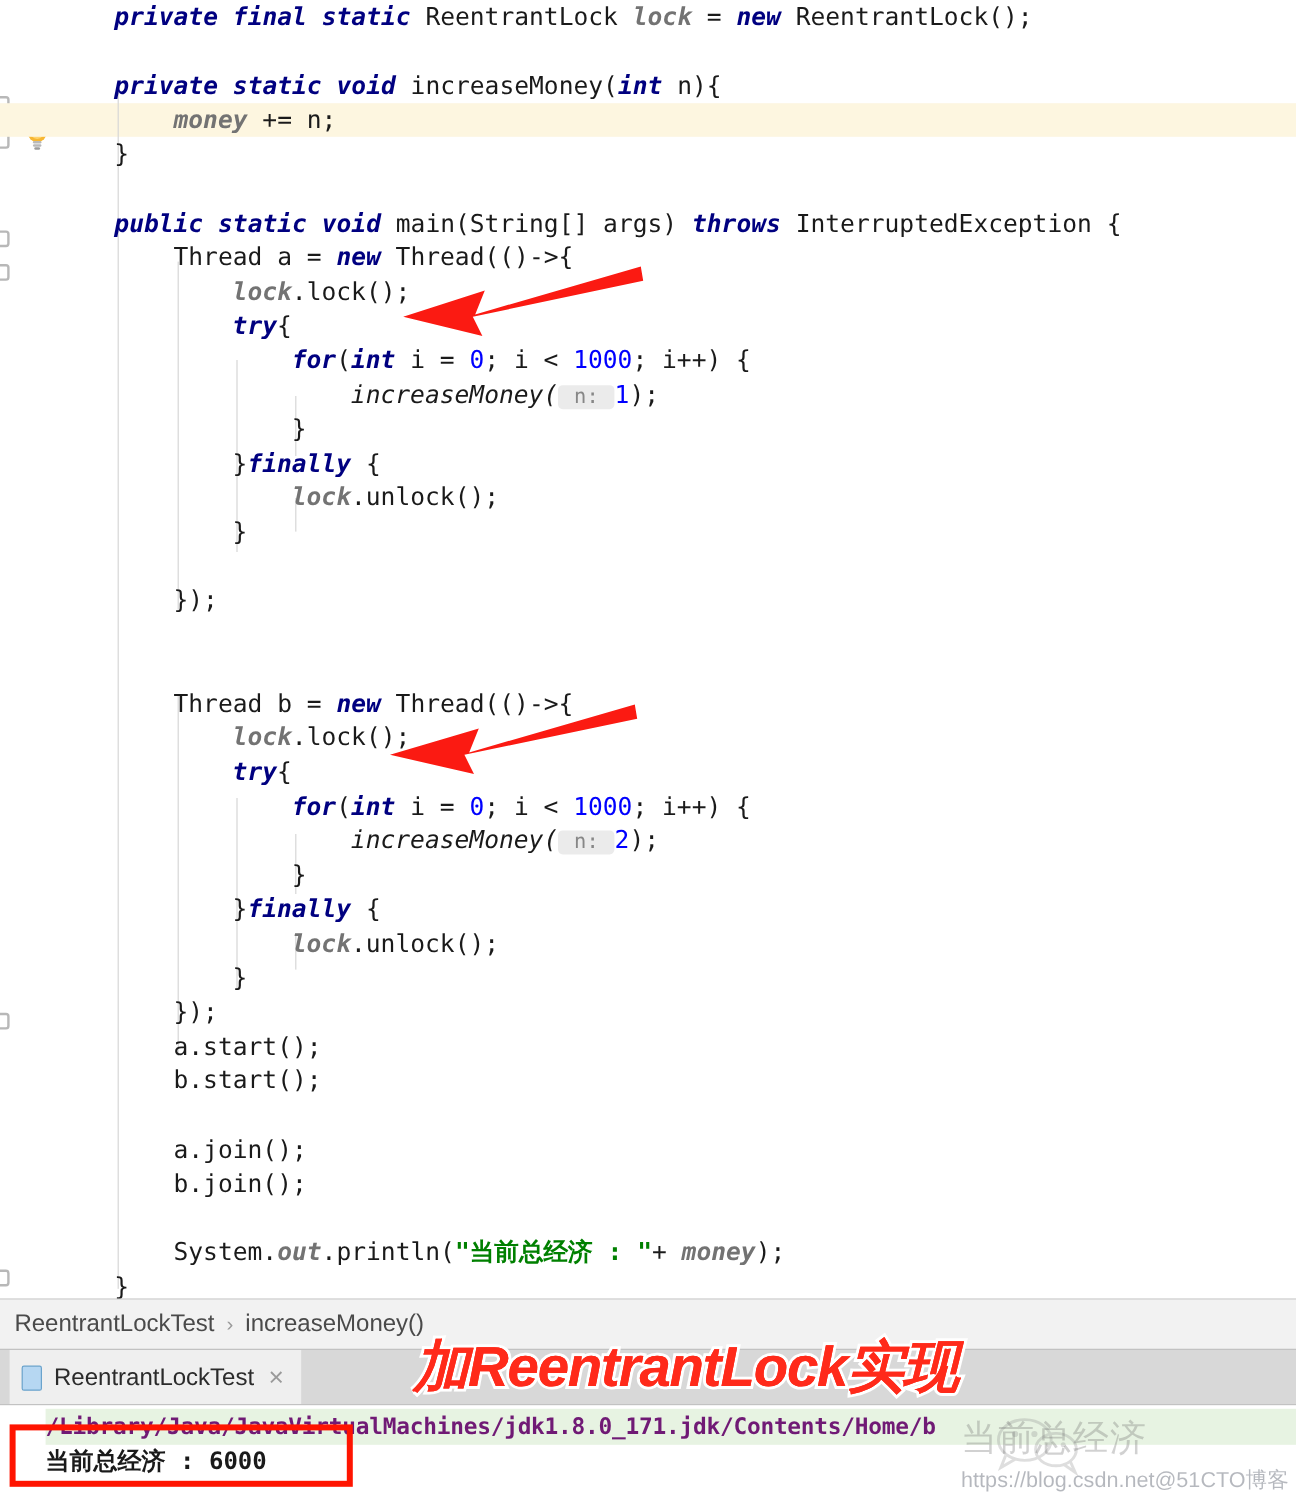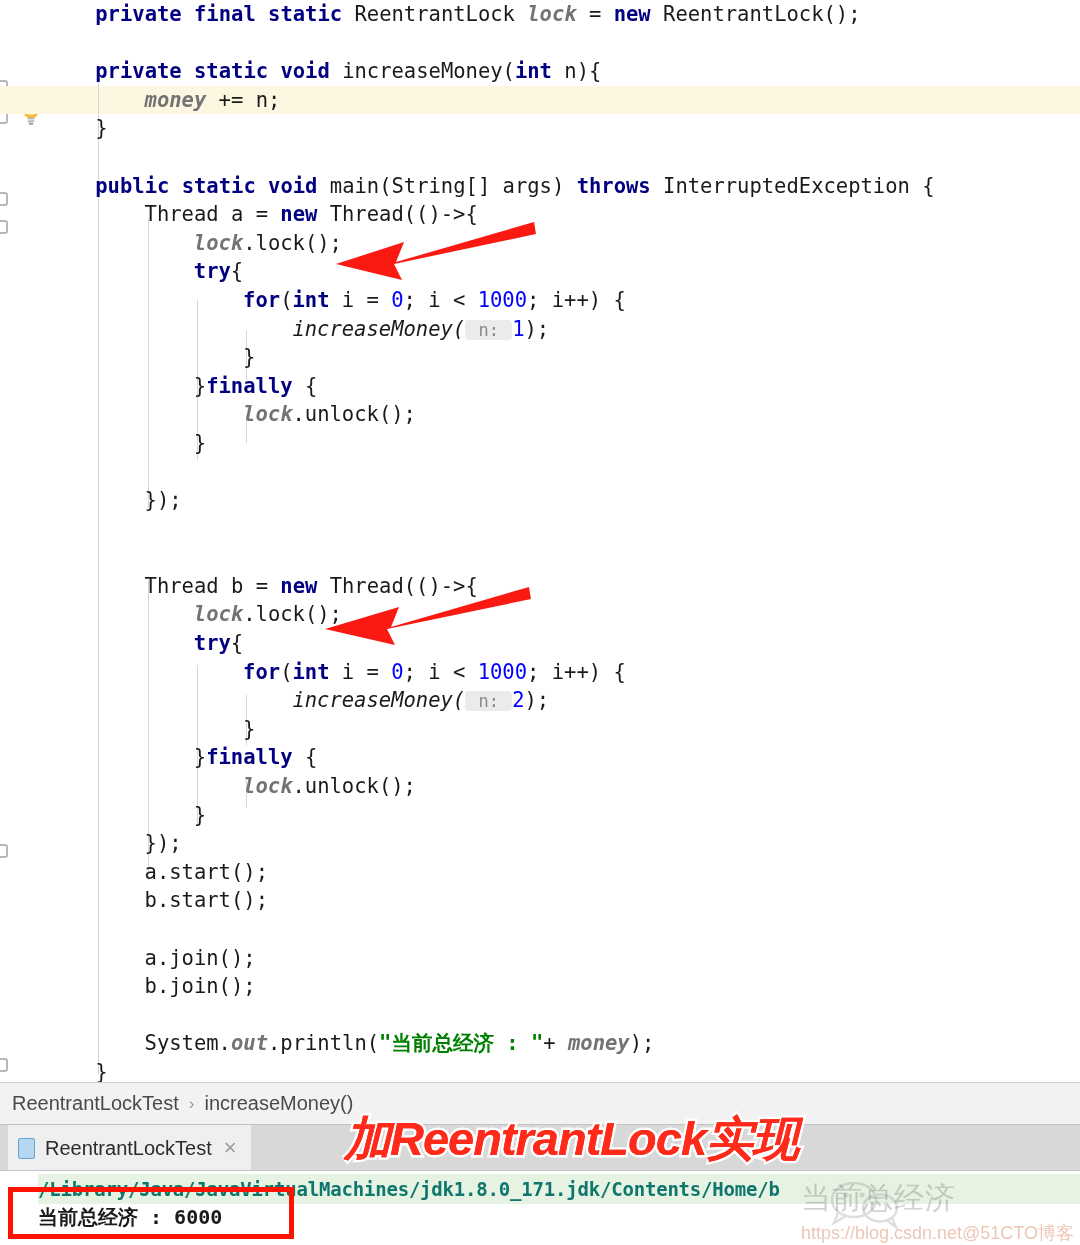--- a/index.html
+++ b/index.html
@@ -38,21 +38,21 @@
     color:#1a1a1a;
   }
   .ln{
     position:relative;height:28.6px;padding-left:0px;
   }
   .cur-line{
     position:absolute;left:0;width:1080px;height:28.6px;
     background:#fdf6e0;z-index:0;
   }
   .ln span{position:relative;z-index:2;}
-  .kw{color:#000080;font-weight:bold;}
+  .kw{color:#000080;font-weight:bold;font-style:italic;}
   .num{color:#0000ff;}
   .fld{color:#737373;font-weight:bold;font-style:italic;}
   .mth{color:#1a1a1a;font-style:italic;}
   .str{color:#008000;font-weight:bold;}
   .pln{color:#1a1a1a;}
   .hint{
     background:#ebebeb;color:#878787;border-radius:4px;
     padding:0 3px;font-size:17px;font-style:normal;
   }
   
@@ -89,21 +89,21 @@
   
   #console{
     position:absolute;left:0;top:1170px;width:1080px;height:75px;
     background:#ffffff;border-top:1px solid #c2c2c2;
     overflow:hidden;
   }
   #cmdline{
     position:absolute;left:38px;top:3px;width:1042px;height:30px;
     background:#e7f3e2;
     font-family:"DejaVu Sans Mono","Liberation Mono",monospace;
-    font-size:19px;font-weight:bold;color:#0f766e;
+    font-size:19px;font-weight:bold;color:#701a75;
     white-space:pre;line-height:30px;letter-spacing:-0.2px;
   }
   #outline{
     position:absolute;left:38px;top:33px;
     font-family:"DejaVu Sans Mono","Liberation Mono",monospace;
     font-size:20px;font-weight:bold;color:#1a1a1a;white-space:pre;
   }
   #redbox{
     position:absolute;left:8px;top:16px;width:286px;height:52px;
     border:5px solid #ff1400;background:transparent;z-index:30;
@@ -129,21 +129,21 @@
   #wm{
     position:absolute;right:6px;top:1178px;z-index:45;
     opacity:.30;pointer-events:none;
   }
   #wm .wm1{
     font-family:"Liberation Sans",sans-serif;font-size:30px;
     color:#6b6b6b;white-space:nowrap;letter-spacing:1px;
   }
   #wm .wm2{
     font-family:"Liberation Sans",sans-serif;font-size:18px;
-    color:#c2410c;white-space:nowrap;text-align:right;margin-top:2px;
+    color:#0f172a;white-space:nowrap;text-align:right;margin-top:2px;
   }
   #wmlogo{
     position:absolute;right:170px;top:1180px;z-index:44;opacity:.28;
   }
 </style>
 </head>
 <body>
 
 <div id="editor">
 

